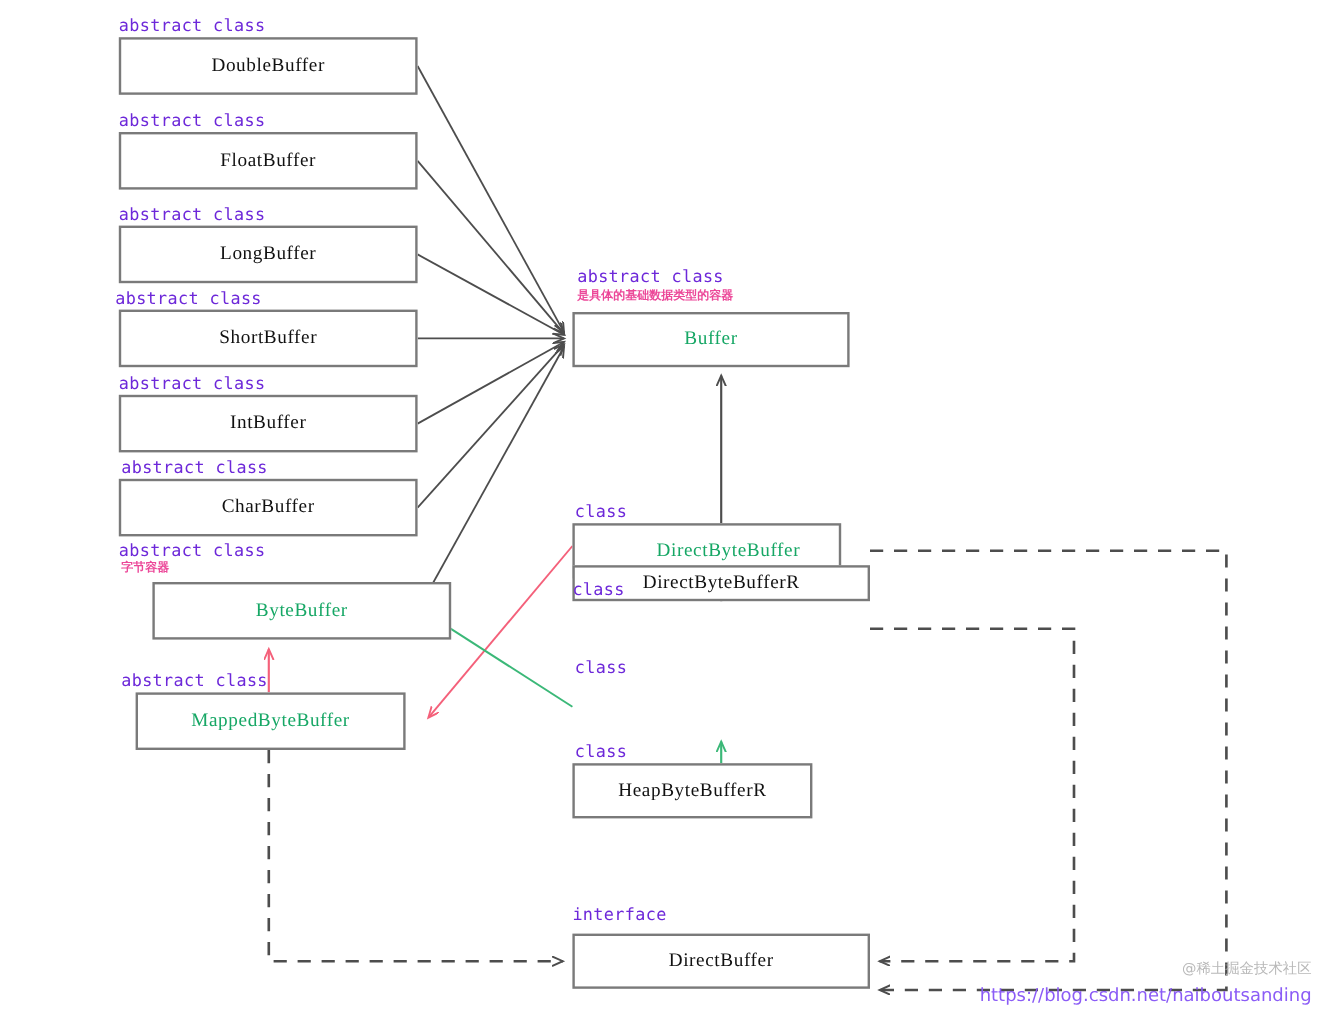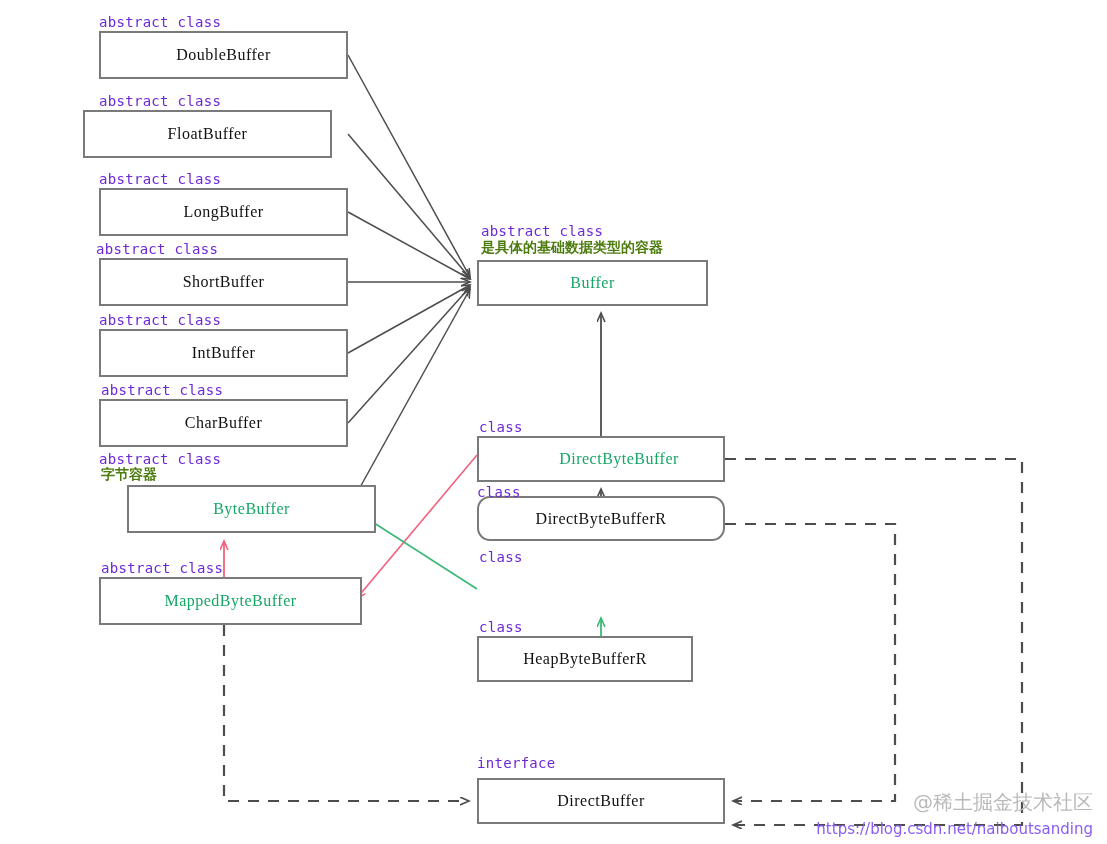--- a/index.html
+++ b/index.html
@@ -51,32 +51,32 @@
     font-family: "DejaVu Sans Mono", "Liberation Mono", monospace;
     font-size: 14px;
     color: #6d28d9;
     white-space: nowrap;
     z-index: 4;
     letter-spacing: 0.3px;
   }
   .uml-note {
     position: absolute;
     font-family: Liberation Sans, sans-serif;
-    font-size: 14px;
-    color: #4d7c0f;
+    font-size: 10px;
+    color: #ec4899;
     white-space: nowrap;
     z-index: 4;
     font-weight: bold;
   }
   #watermark-brand {
     position: absolute;
     right: 14px;
     bottom: 28px;
     font-family: "DejaVu Sans", "Liberation Sans", sans-serif;
-    font-size: 20px;
+    font-size: 12px;
     color: #b9b9b9;
     white-space: nowrap;
     z-index: 6;
   }
   #watermark-url {
     position: absolute;
     right: 14px;
     bottom: 6px;
     font-family: "DejaVu Sans", "Liberation Sans", sans-serif;
     font-size: 15px;
@@ -161,21 +161,21 @@
       <polyline points="224,625 224,801 469,801" fill="none" stroke="#4d4d4d" stroke-width="2.2" stroke-dasharray="11,9" marker-end="url(#arrow-black)"></polyline>
     </g>
   </svg>
 
   <div class="uml-stereotype" style="left:99px; top:14px;">abstract class</div>
   <div class="uml-node" style="left:99px; top:31px; width:249px; height:48px;">
     <span class="uml-name">DoubleBuffer</span>
   </div>
 
   <div class="uml-stereotype" style="left:99px; top:93px;">abstract class</div>
-  <div class="uml-node" style="left:83px; top:110px; width:249px; height:48px;">
+  <div class="uml-node" style="left:99px; top:110px; width:249px; height:48px;">
     <span class="uml-name">FloatBuffer</span>
   </div>
 
   <div class="uml-stereotype" style="left:99px; top:171px;">abstract class</div>
   <div class="uml-node" style="left:99px; top:188px; width:249px; height:48px;">
     <span class="uml-name">LongBuffer</span>
   </div>
 
   <div class="uml-stereotype" style="left:96px; top:241px;">abstract class</div>
   <div class="uml-node" style="left:99px; top:258px; width:249px; height:48px;">
@@ -192,44 +192,44 @@
     <span class="uml-name">CharBuffer</span>
   </div>
 
   <div class="uml-stereotype" style="left:99px; top:451px;">abstract class</div>
   <div class="uml-note" style="left:101px; top:466px;">字节容器</div>
   <div class="uml-node" style="left:99px; top:485px; width:249px; height:48px;margin-left:28px;">
     <span class="uml-name green">ByteBuffer</span>
   </div>
 
   <div class="uml-stereotype" style="left:101px; top:560px;">abstract class</div>
-  <div class="uml-node" style="left:99px; top:577px; width:263px; height:48px;text-align:center;">
+  <div class="uml-node" style="left:113px; top:577px; width:225px; height:48px;text-align:center;">
     <span class="uml-name green">MappedByteBuffer</span>
   </div>
 
   <div class="uml-stereotype" style="left:481px; top:223px;">abstract class</div>
   <div class="uml-note" style="left:481px; top:239px;">是具体的基础数据类型的容器</div>
   <div class="uml-node" style="left:477px; top:260px; width:231px; height:46px;">
     <span class="uml-name green">Buffer</span>
   </div>
 
   <div class="uml-stereotype" style="left:479px; top:419px;">class</div>
-  <div class="uml-node" style="left:477px; top:436px; width:248px; height:46px;padding-left:36px;">
+  <div class="uml-node" style="left:477px; top:436px; width:224px; height:46px;padding-left:36px;">
     <span class="uml-name green">DirectByteBuffer</span>
   </div>
 
   <div class="uml-stereotype" style="left:477px; top:484px;">class</div>
-  <div class="uml-node" style="left:477px; top:496px; width:248px; height:45px;border-radius:13px;">
+  <div class="uml-node" style="left:477px; top:471px; width:248px; height:30px;">
     <span class="uml-name">DirectByteBufferR</span>
   </div>
 
   <div class="uml-stereotype" style="left:479px; top:549px;">class</div>
 
   <div class="uml-stereotype" style="left:479px; top:619px;">class</div>
-  <div class="uml-node" style="left:477px; top:636px; width:216px; height:46px;">
+  <div class="uml-node" style="left:477px; top:636px; width:200px; height:46px;">
     <span class="uml-name">HeapByteBufferR</span>
   </div>
 
   <div class="uml-stereotype" style="left:477px; top:755px;">interface</div>
   <div class="uml-node" style="left:477px; top:778px; width:248px; height:46px;">
     <span class="uml-name">DirectBuffer</span>
   </div>
 
   <div id="watermark-brand">@稀土掘金技术社区</div>
   <div id="watermark-url">https://blog.csdn.net/naiboutsanding</div>

